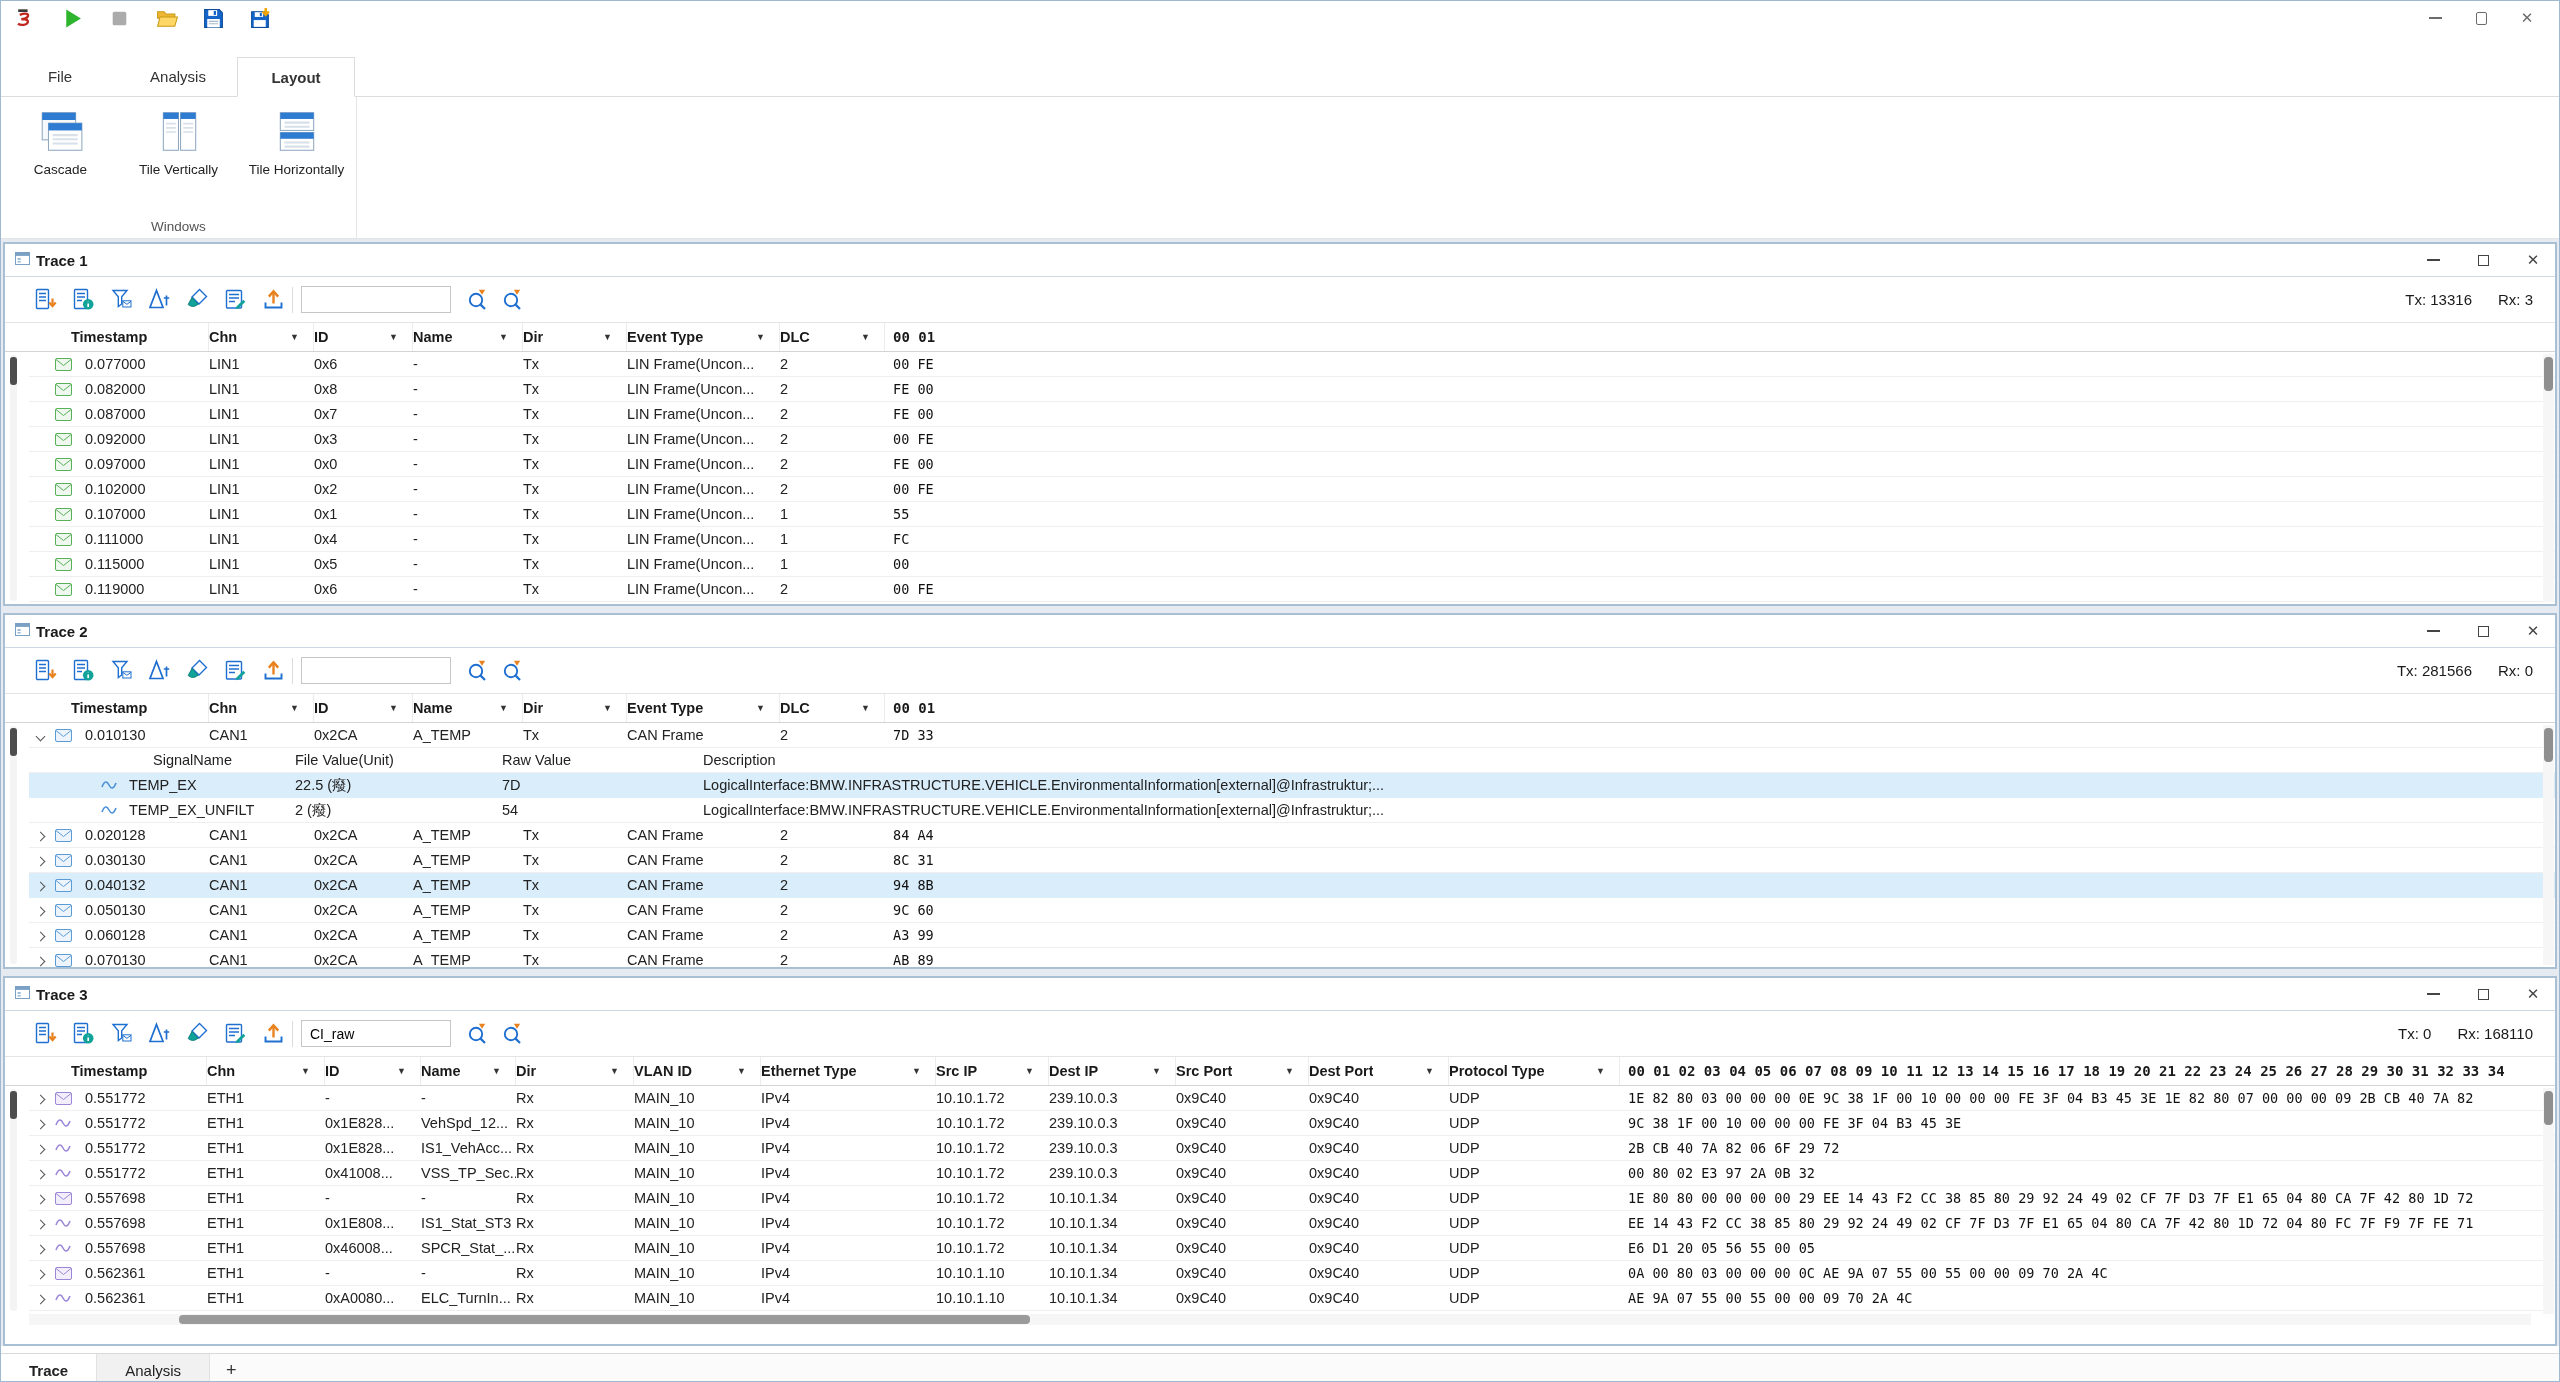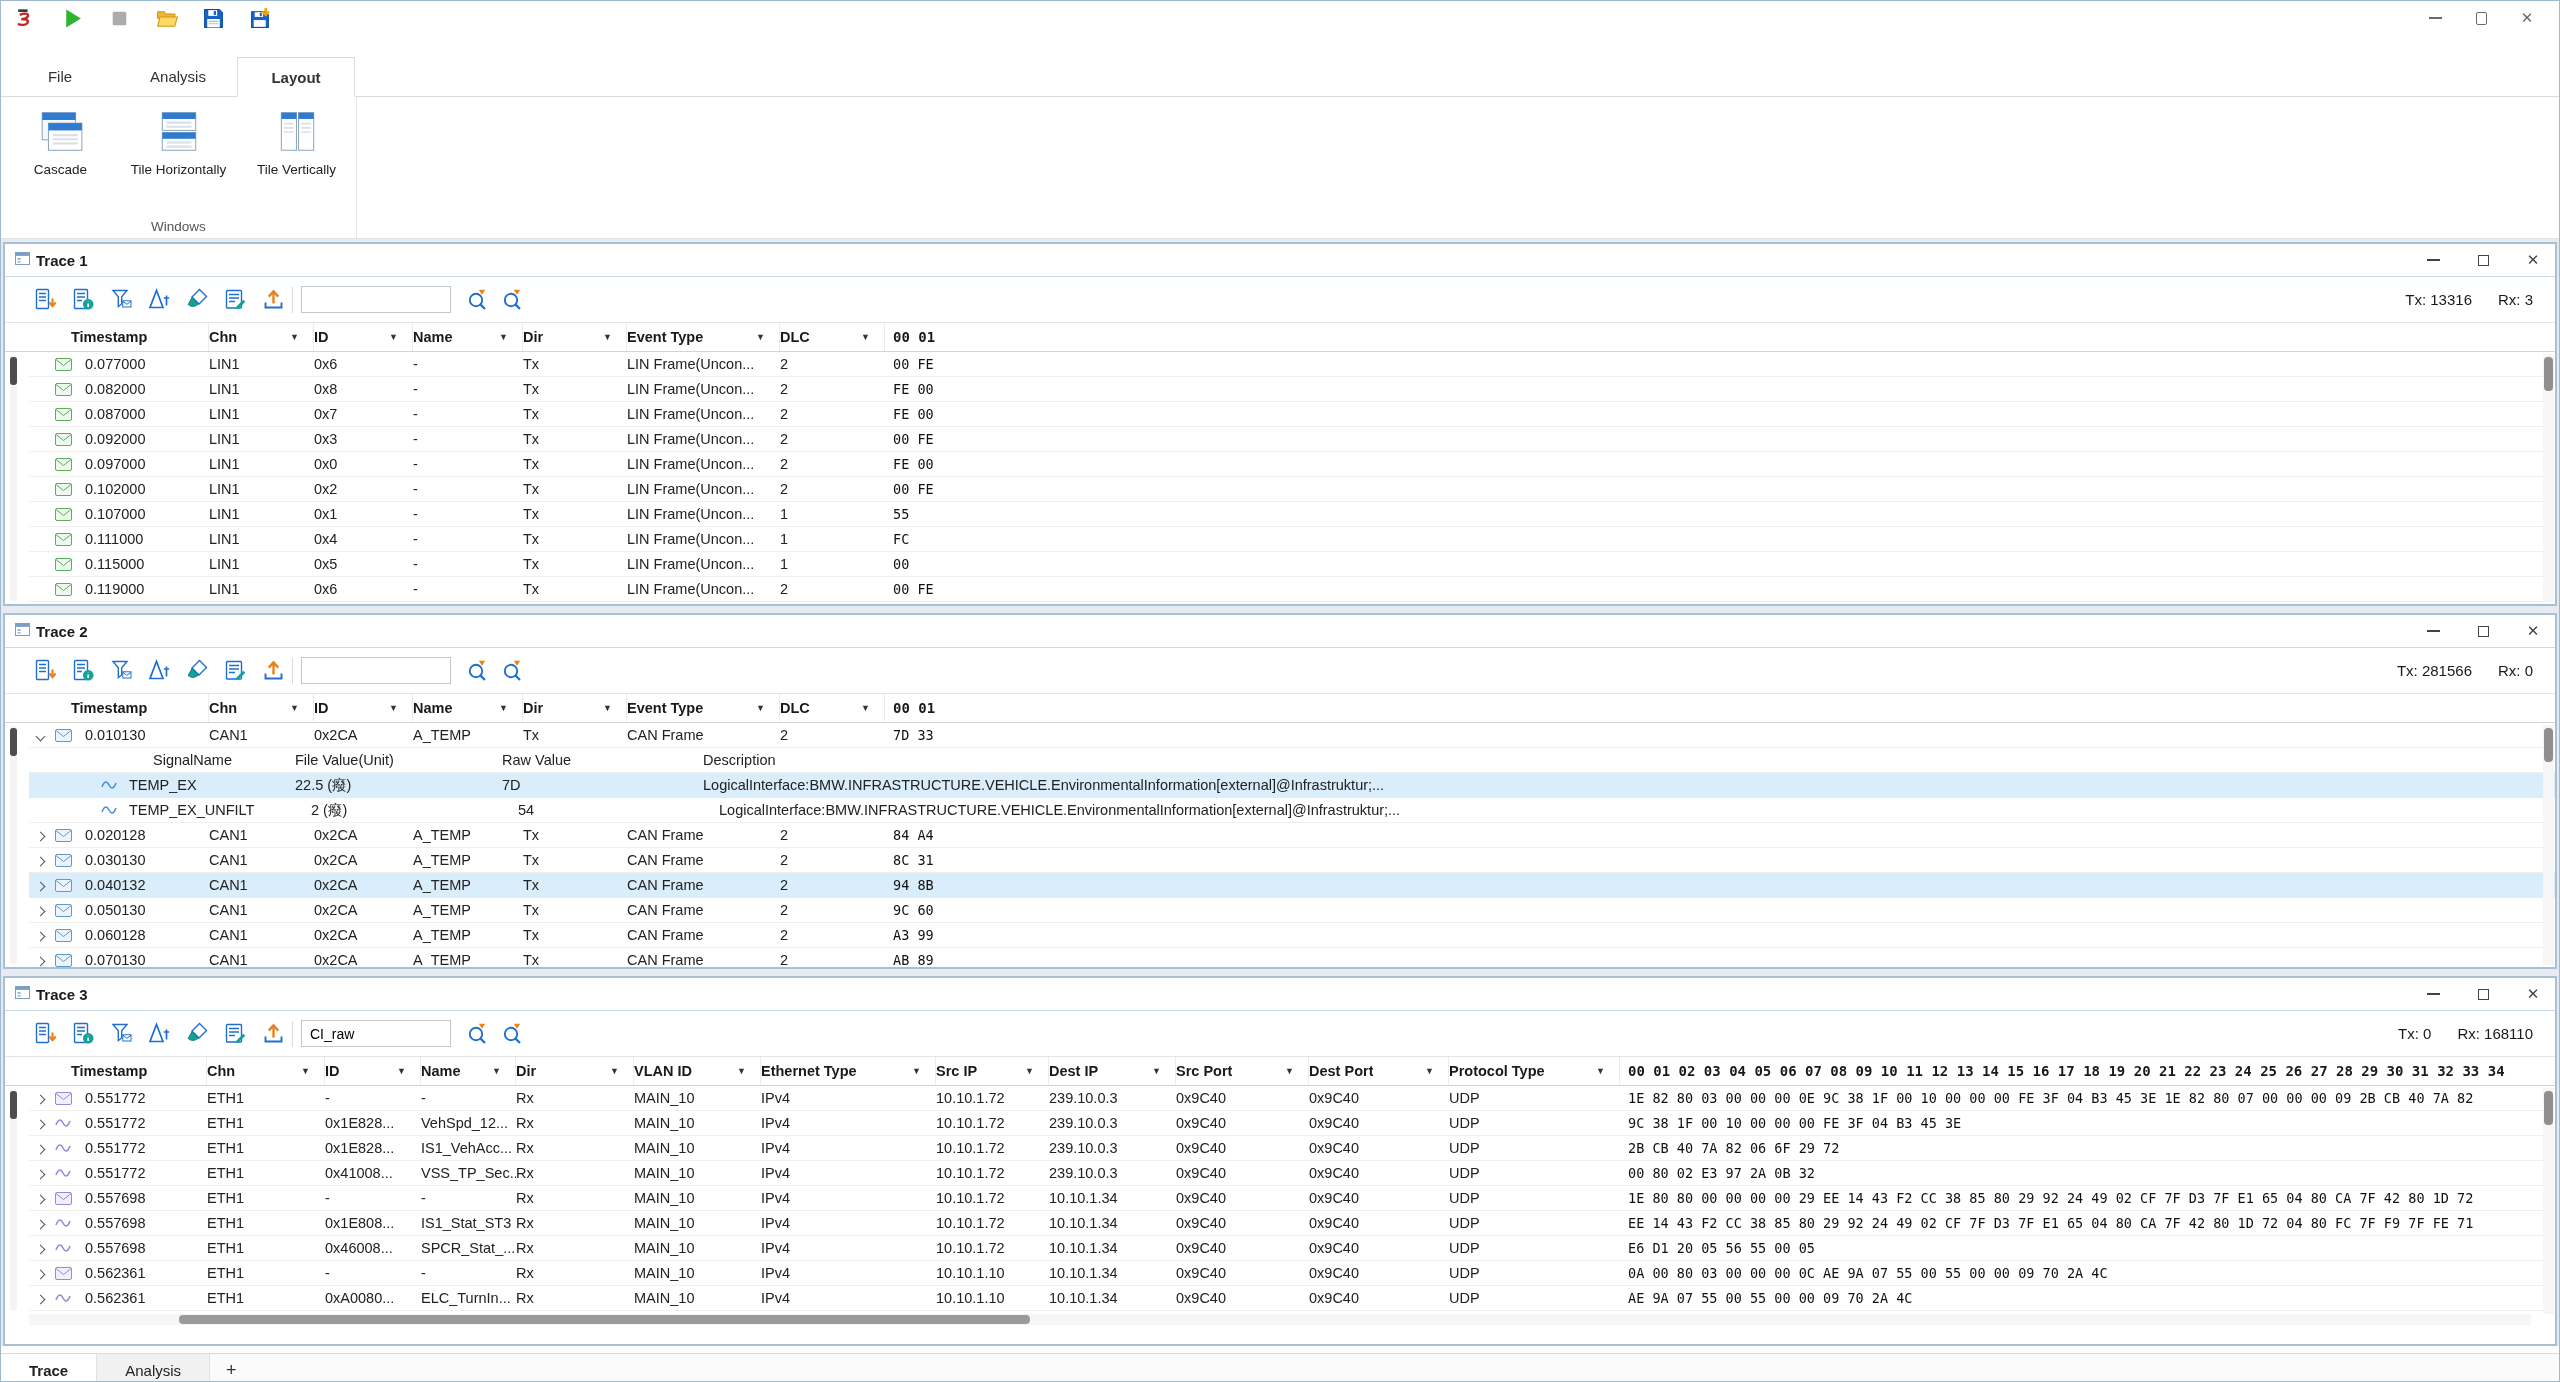--- a/index.html
+++ b/index.html
@@ -153,38 +153,38 @@
               <rect x="5" y="1.5" width="32" height="26" fill="#f6f9fc" stroke="#8fa8c0"></rect>
               <rect x="5" y="1.5" width="32" height="7" fill="#2e7bd2"></rect>
               <rect x="11" y="11.5" width="32" height="26" fill="#fff" stroke="#8fa8c0"></rect>
               <rect x="11" y="11.5" width="32" height="7" fill="#2e7bd2"></rect>
               <path d="M15 23h24M15 27h24M15 31h24" stroke="#d8e0ea" stroke-width="2"></path>
             </svg></span>
         <span class="rbtn-label">Cascade</span>
       </div>
       <div class="rbtn">
         <span><svg viewBox="0 0 46 40">
+              <rect x="8" y="1.5" width="14.5" height="36" fill="#fff" stroke="#8fa8c0"></rect>
+              <rect x="8" y="1.5" width="14.5" height="6" fill="#2e7bd2"></rect>
+              <rect x="24.5" y="1.5" width="14.5" height="36" fill="#fff" stroke="#8fa8c0"></rect>
+              <rect x="24.5" y="1.5" width="14.5" height="6" fill="#2e7bd2"></rect>
+              <path d="M10.5 12h9.5M10.5 16h9.5M10.5 20h9.5M27 12h9.5M27 16h9.5M27 20h9.5" stroke="#d8e0ea" stroke-width="1.6"></path>
+            </svg></span>
+        <span class="rbtn-label">Tile Vertically</span>
+      </div>
+      <div class="rbtn">
+        <span><svg viewBox="0 0 46 40">
               <rect x="7" y="1.5" width="32" height="17" fill="#fff" stroke="#8fa8c0"></rect>
               <rect x="7" y="1.5" width="32" height="6" fill="#2e7bd2"></rect>
               <path d="M11 11h24M11 15h24" stroke="#d8e0ea" stroke-width="2"></path>
               <rect x="7" y="20.5" width="32" height="17" fill="#fff" stroke="#8fa8c0"></rect>
               <rect x="7" y="20.5" width="32" height="6" fill="#2e7bd2"></rect>
               <path d="M11 30h24M11 34h24" stroke="#d8e0ea" stroke-width="2"></path>
             </svg></span>
         <span class="rbtn-label">Tile Horizontally</span>
-      </div>
-      <div class="rbtn">
-        <span><svg viewBox="0 0 46 40">
-              <rect x="8" y="1.5" width="14.5" height="36" fill="#fff" stroke="#8fa8c0"></rect>
-              <rect x="8" y="1.5" width="14.5" height="6" fill="#2e7bd2"></rect>
-              <rect x="24.5" y="1.5" width="14.5" height="36" fill="#fff" stroke="#8fa8c0"></rect>
-              <rect x="24.5" y="1.5" width="14.5" height="6" fill="#2e7bd2"></rect>
-              <path d="M10.5 12h9.5M10.5 16h9.5M10.5 20h9.5M27 12h9.5M27 16h9.5M27 20h9.5" stroke="#d8e0ea" stroke-width="1.6"></path>
-            </svg></span>
-        <span class="rbtn-label">Tile Vertically</span>
       </div>
       <div class="rgroup-label">Windows</div>
     </div>
   </div>
 
   <div class="mdi">
 
     <div class="trace" data-trace="0">
       <div class="t-titlebar">
         <span><svg width="15" height="13" viewBox="0 0 15 13">
@@ -682,21 +682,21 @@
             <div class="trow">
               <span class="tcell " style="width:72px;"></span>
               <span class="tcell " style="width:28px;">
                 <span style="display:flex;">
                   <svg width="16" height="12" viewBox="0 0 16 12">
                     <path d="M1 8 C3.5 1.5 6 2 8 6 C10 10 12.5 10.5 15 4" fill="none" stroke="#4a90d9" stroke-width="1.6"></path>
                   </svg>
                 </span>
               </span>
               <span class="tcell " style="width:166px;">TEMP_EX_UNFILT</span>
-              <span class="tcell " style="width:207px;margin-left:16px;">2 (癈)</span>
+              <span class="tcell " style="width:207px;">2 (癈)</span>
               <span class="tcell " style="width:201px;">54</span>
               <span class="tcell" style="flex:1">LogicalInterface:BMW.INFRASTRUCTURE.VEHICLE.EnvironmentalInformation[external]@Infrastruktur;...</span>
             </div>
             <div class="trow">
               <span class="tcell " style="width:26px;">
                 <span style="margin-left:8px;"><span class="chev right"></span></span>
               </span>
               <span class="tcell " style="width:30px;">
                 <span style="display:flex;">
                   <svg width="17" height="13" viewBox="0 0 17 13">

